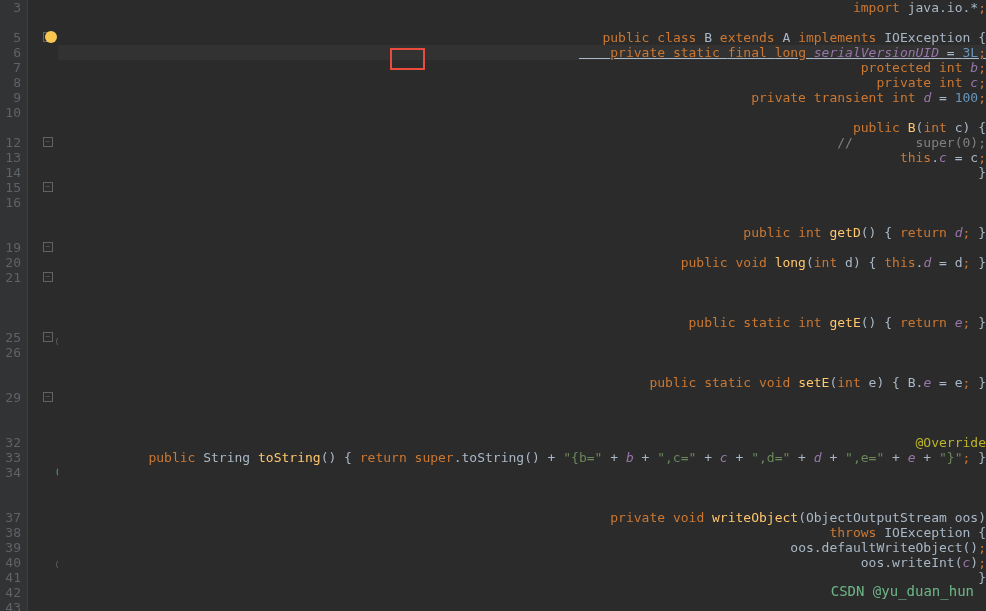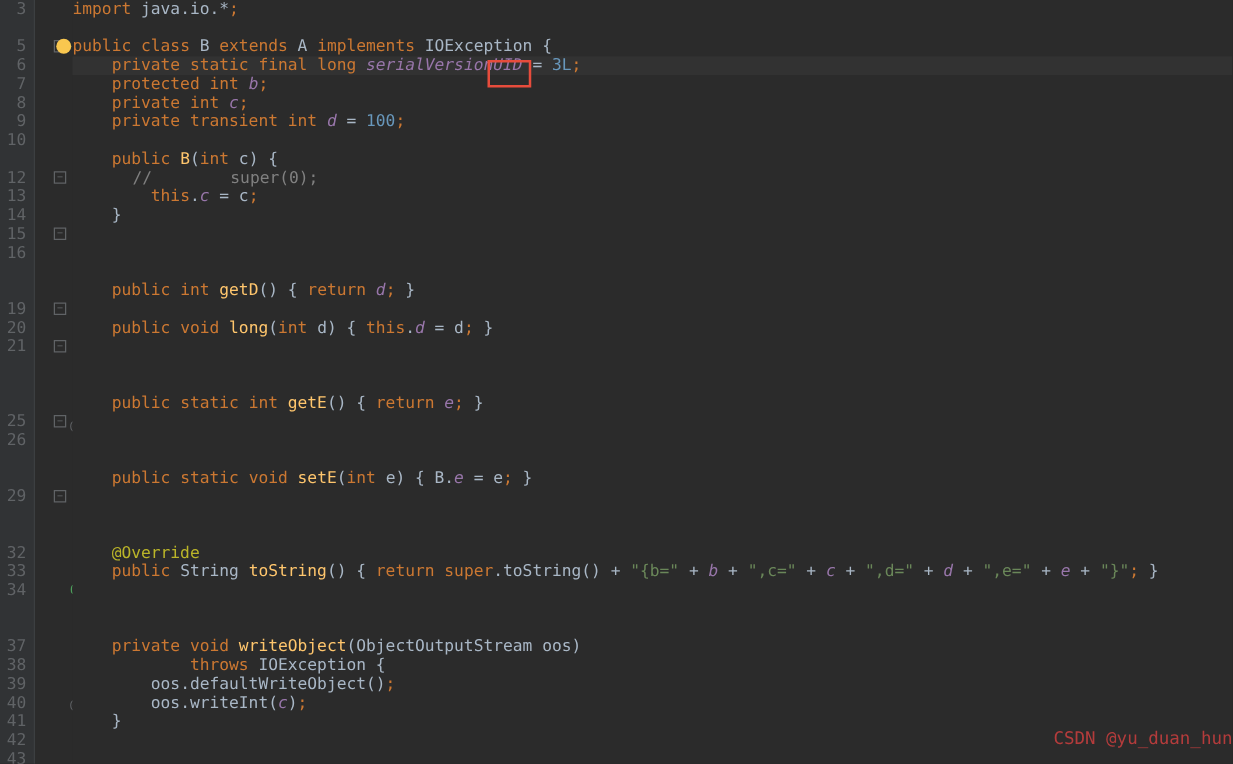--- a/index.html
+++ b/index.html
@@ -28,24 +28,25 @@
     }
     .margin {
       width: 30px;
       background: #2b2b2b;
       position: relative;
     }
     .code {
       flex: 1;
       background: #2b2b2b;
       position: relative;
+      text-align: right;
     }
     .line { height: 15px; line-height: 15px; white-space: pre; }
     .code-line { padding-left: 0px; position: relative; }
-    .current-line { background: #323232; }
+    .current-line { background: #323232; text-decoration: underline; }
     .red-box {
       position: absolute;
       border: 2px solid #e74c3c;
       height: 22px;
       width: 35px;
       left: 390px;
       top: 48px;
       z-index: 10;
     }
     .kw { color: #cc7832; }
@@ -88,23 +89,23 @@
       color: #4e9f5c;
     }
     .at-icon {
       position: absolute;
       left: 28px;
       color: #606366;
       font-size: 11px;
     }
     .watermark {
       position: absolute;
-      right: 0;
+      right: 12px;
       bottom: 12px;
-      color: #ef4444;
+      color: #86efac;
       font-size: 14px;
       opacity: 0.7;
     }
   </style>
 </head>
 <body>
 
 <div class="editor">
   <div class="red-box"></div>
   <div class="gutter">

